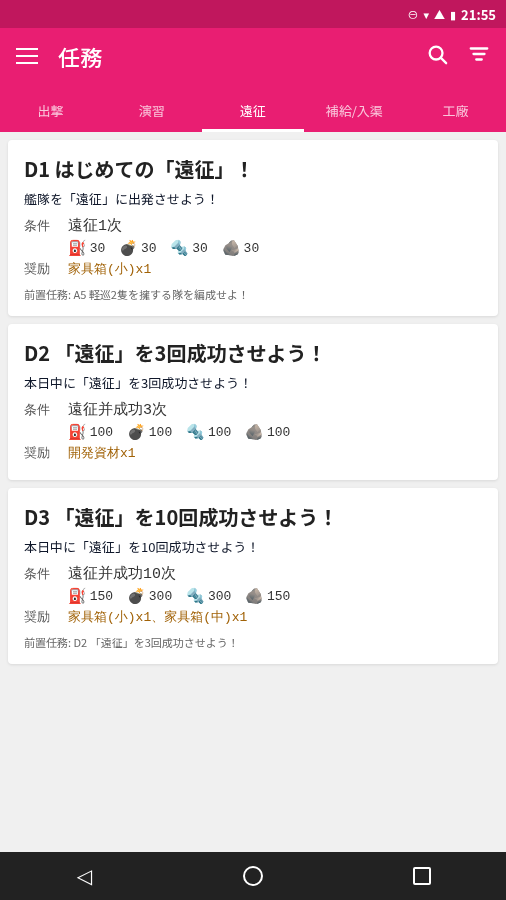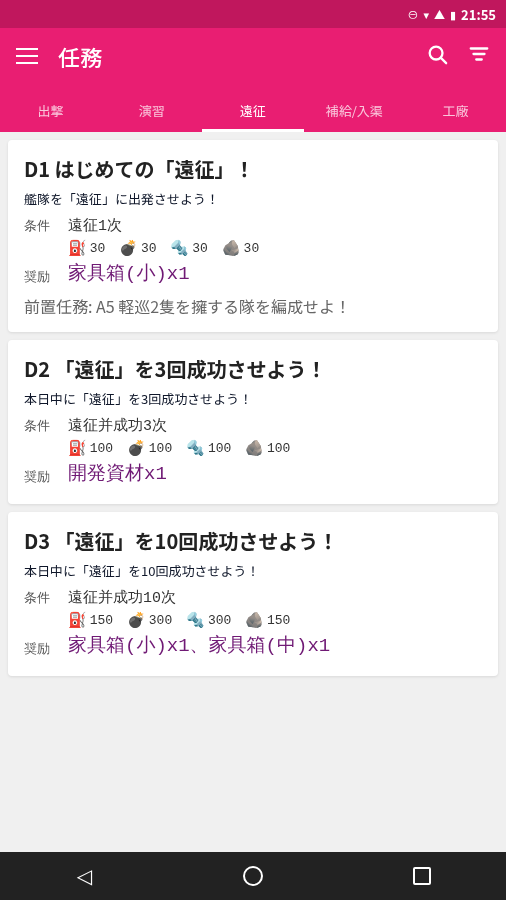--- a/index.html
+++ b/index.html
@@ -171,26 +171,26 @@
       align-items: center;
       gap: 3px;
       font-size: 13px;
       color: #333;
     }
     .reward-icon {
       font-size: 14px;
     }
     .reward-sub {
       margin-top: 2px;
-      font-size: 19px;
-      color: #701a75;
+      font-size: 13px;
+      color: #a16207;
     }
     .mission-prereq {
       margin-top: 8px;
-      font-size: 16px;
+      font-size: 11px;
       color: #666;
     }
 
     
     .icon-fuel { color: #4a7c3f; font-size: 15px; }
     .icon-ammo { color: #5a5a5a; font-size: 15px; }
     .icon-steel { color: #888; font-size: 15px; }
     .icon-bauxite { color: #a0783a; font-size: 15px; }
 
     
@@ -384,20 +384,21 @@
             <span>300</span>
           </div>
           <div class="reward-item">
             <span class="reward-icon icon-bauxite">🪨</span>
             <span>150</span>
           </div>
         </div>
         <div class="reward-sub">家具箱(小)x1、家具箱(中)x1</div>
       </div>
     </div>
+    <div class="mission-prereq">前置任務: D2 「遠征」を3回成功させよう！</div>
   </div>
 
 </div>
 
 <div class="bottom-nav">
   <button class="nav-btn nav-back">
     <span style="font-size:20px;">◁</span>
   </button>
   <button class="nav-btn">
     <div class="nav-home"></div>

